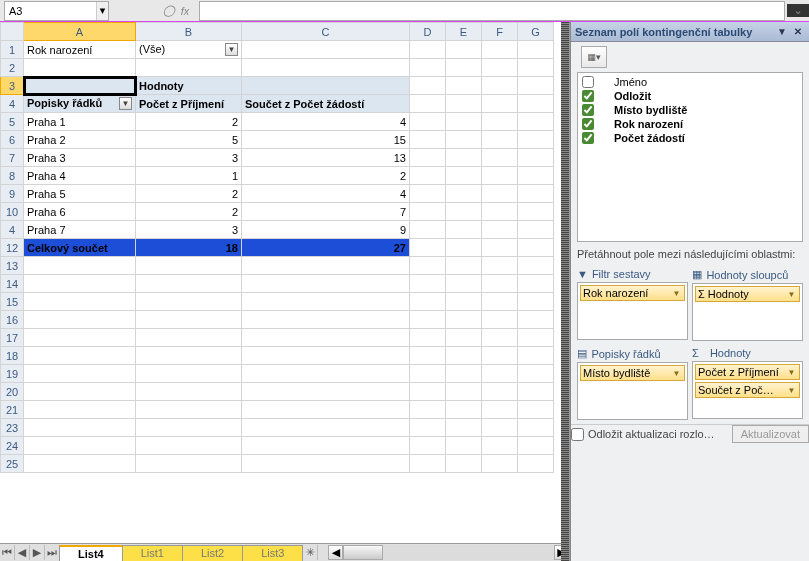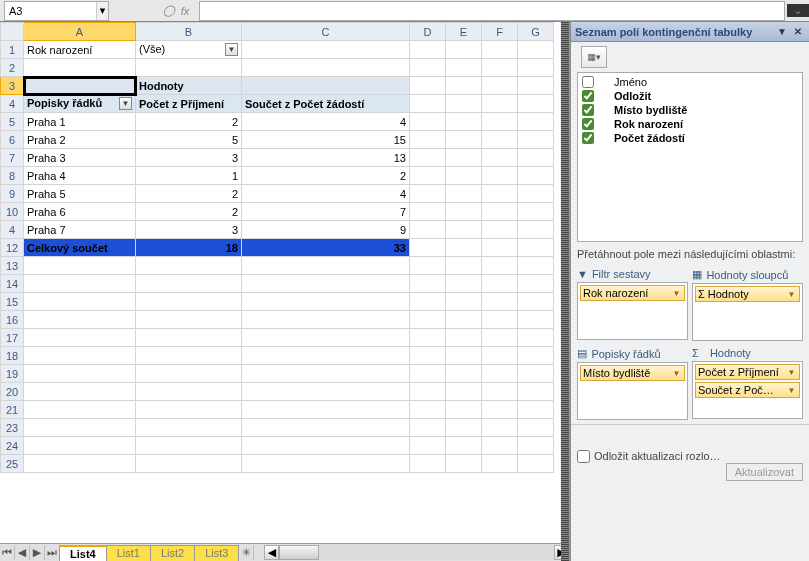--- a/index.html
+++ b/index.html
@@ -31,21 +31,21 @@
 td.active { outline: 3px solid #000; outline-offset:-2px; }
 .pivot-header { background:#dce6f1; font-weight:bold; }
 .pivot-total { background:#1d4ed8; font-weight:bold; }
 .num { text-align:right; }
 .filter-btn { float:right; width:13px; height:13px; border:1px solid #888; background:linear-gradient(#fff,#ddd); display:inline-flex; align-items:center; justify-content:center; font-size:8px; color:#444; }
 .right-pane-splitter{width:8px;position:absolute;right:0;top:0;bottom:0;background:repeating-linear-gradient(#444,#444 1px,#888 1px,#888 2px);}
 
 
 .sheet-tabs { height: 18px; background: #e0e0e0; border-top:1px solid #999; display: flex; align-items: center; }
 .tab-nav { width:15px; height:15px; display:flex; align-items:center; justify-content:center; color:#555; border-right:1px solid #bbb; }
-.tab { padding: 1px 10px; background:#fff; color:#555; border:1px solid #999; border-bottom:none; margin-left:-1px; height:16px; display:flex; align-items:center;}
+.tab { padding: 1px 18px; background:#fff; color:#555; border:1px solid #999; border-bottom:none; margin-left:-1px; height:16px; display:flex; align-items:center;}
 .tab.active { background:#fff; color:#000; font-weight:bold; border-top:2px solid #f0a800;}
 .tab:not(.active){ background:#fde047; color:#777;}
 .hscroll { flex:1; height:15px; margin-left:10px; display:flex; background:#e8e8e8;}
 .hscroll .arrow{width:15px;border:1px solid #aaa;background:linear-gradient(#fff,#ddd);display:flex;align-items:center;justify-content:center;}
 .hscroll .track{flex:1;background:#dcdcdc;position:relative;}
 .hscroll .thumb{position:absolute;left:0;top:0;bottom:0;width:40px;background:linear-gradient(#f8f8f8,#ccc);border:1px solid #aaa;}
 
 
 .field-pane { width: 239px; background: #eef0f2; border-left: 1px solid #888; display: flex; flex-direction: column; }
 .fp-title { background: linear-gradient(#c6d3e6,#a9bad4); height:20px; display:flex; align-items:center; padding:0 4px; font-weight:bold; color:#2b4a74; border-bottom:1px solid #889; }
@@ -59,23 +59,23 @@
 .fp-list input[type=checkbox]{ width:12px; height:12px; accent-color:#4a8a32;}
 .fp-list .bold{font-weight:bold;}
 .fp-areas-label{padding:6px;color:#444;}
 .fp-areas{ display:grid; grid-template-columns:1fr 1fr; gap:4px; padding:0 6px;}
 .area-box{ }
 .area-box .area-title{display:flex;align-items:center;gap:4px;color:#3b5a82;padding:2px 0;}
 .area-box .drop{ background:#fff; border:1px solid #aaa; height:58px; padding:2px; overflow:hidden;}
 .chip{ background:linear-gradient(#fff3cf,#ffe08a); border:1px solid #d4a93a; padding:1px 2px; margin-bottom:2px; display:flex; align-items:center; font-size:10.5px;}
 .chip .cv{flex:1; white-space:nowrap; overflow:hidden; text-overflow:ellipsis;}
 .chip .dd{width:11px;text-align:center;color:#8a6a10;font-size:8px;}
-.fp-bottom{padding:6px;display:flex;align-items:center;gap:6px;border-top:1px solid #ccc;margin-top:4px;}
+.fp-bottom{display:flex;align-items:center;gap:6px;border-top:1px solid #ccc;margin-top:4px;}
 .fp-bottom label{display:flex;align-items:center;gap:4px;color:#444;flex:1;white-space:nowrap;overflow:hidden;text-overflow:ellipsis;}
-.btn-upd{padding:2px 8px;border:1px solid #aaa;background:#eee;color:#999;margin-top:32px;}
+.btn-upd{padding:2px 8px;border:1px solid #aaa;background:#eee;color:#999;}
 </style>
 </head>
 <body>
 
 <div class="formula-bar">
   <div class="name-box">
     <input value="A3" style="">
     <div class="name-box-drop">▾</div>
   </div>
   <div class="fx">
@@ -221,21 +221,21 @@
               <td class="num">9</td>
               <td></td>
               <td></td>
               <td></td>
               <td></td>
             </tr>
             <tr>
               <th class="rowhdr">12</th>
               <td class="pivot-total">Celkový součet</td>
               <td class="pivot-total num">18</td>
-              <td class="pivot-total num">33</td>
+              <td class="pivot-total num">27</td>
               <td></td>
               <td></td>
               <td></td>
               <td></td>
             </tr>
             <tr>
               <th class="rowhdr">13</th>
               <td></td>
               <td></td>
               <td></td>

